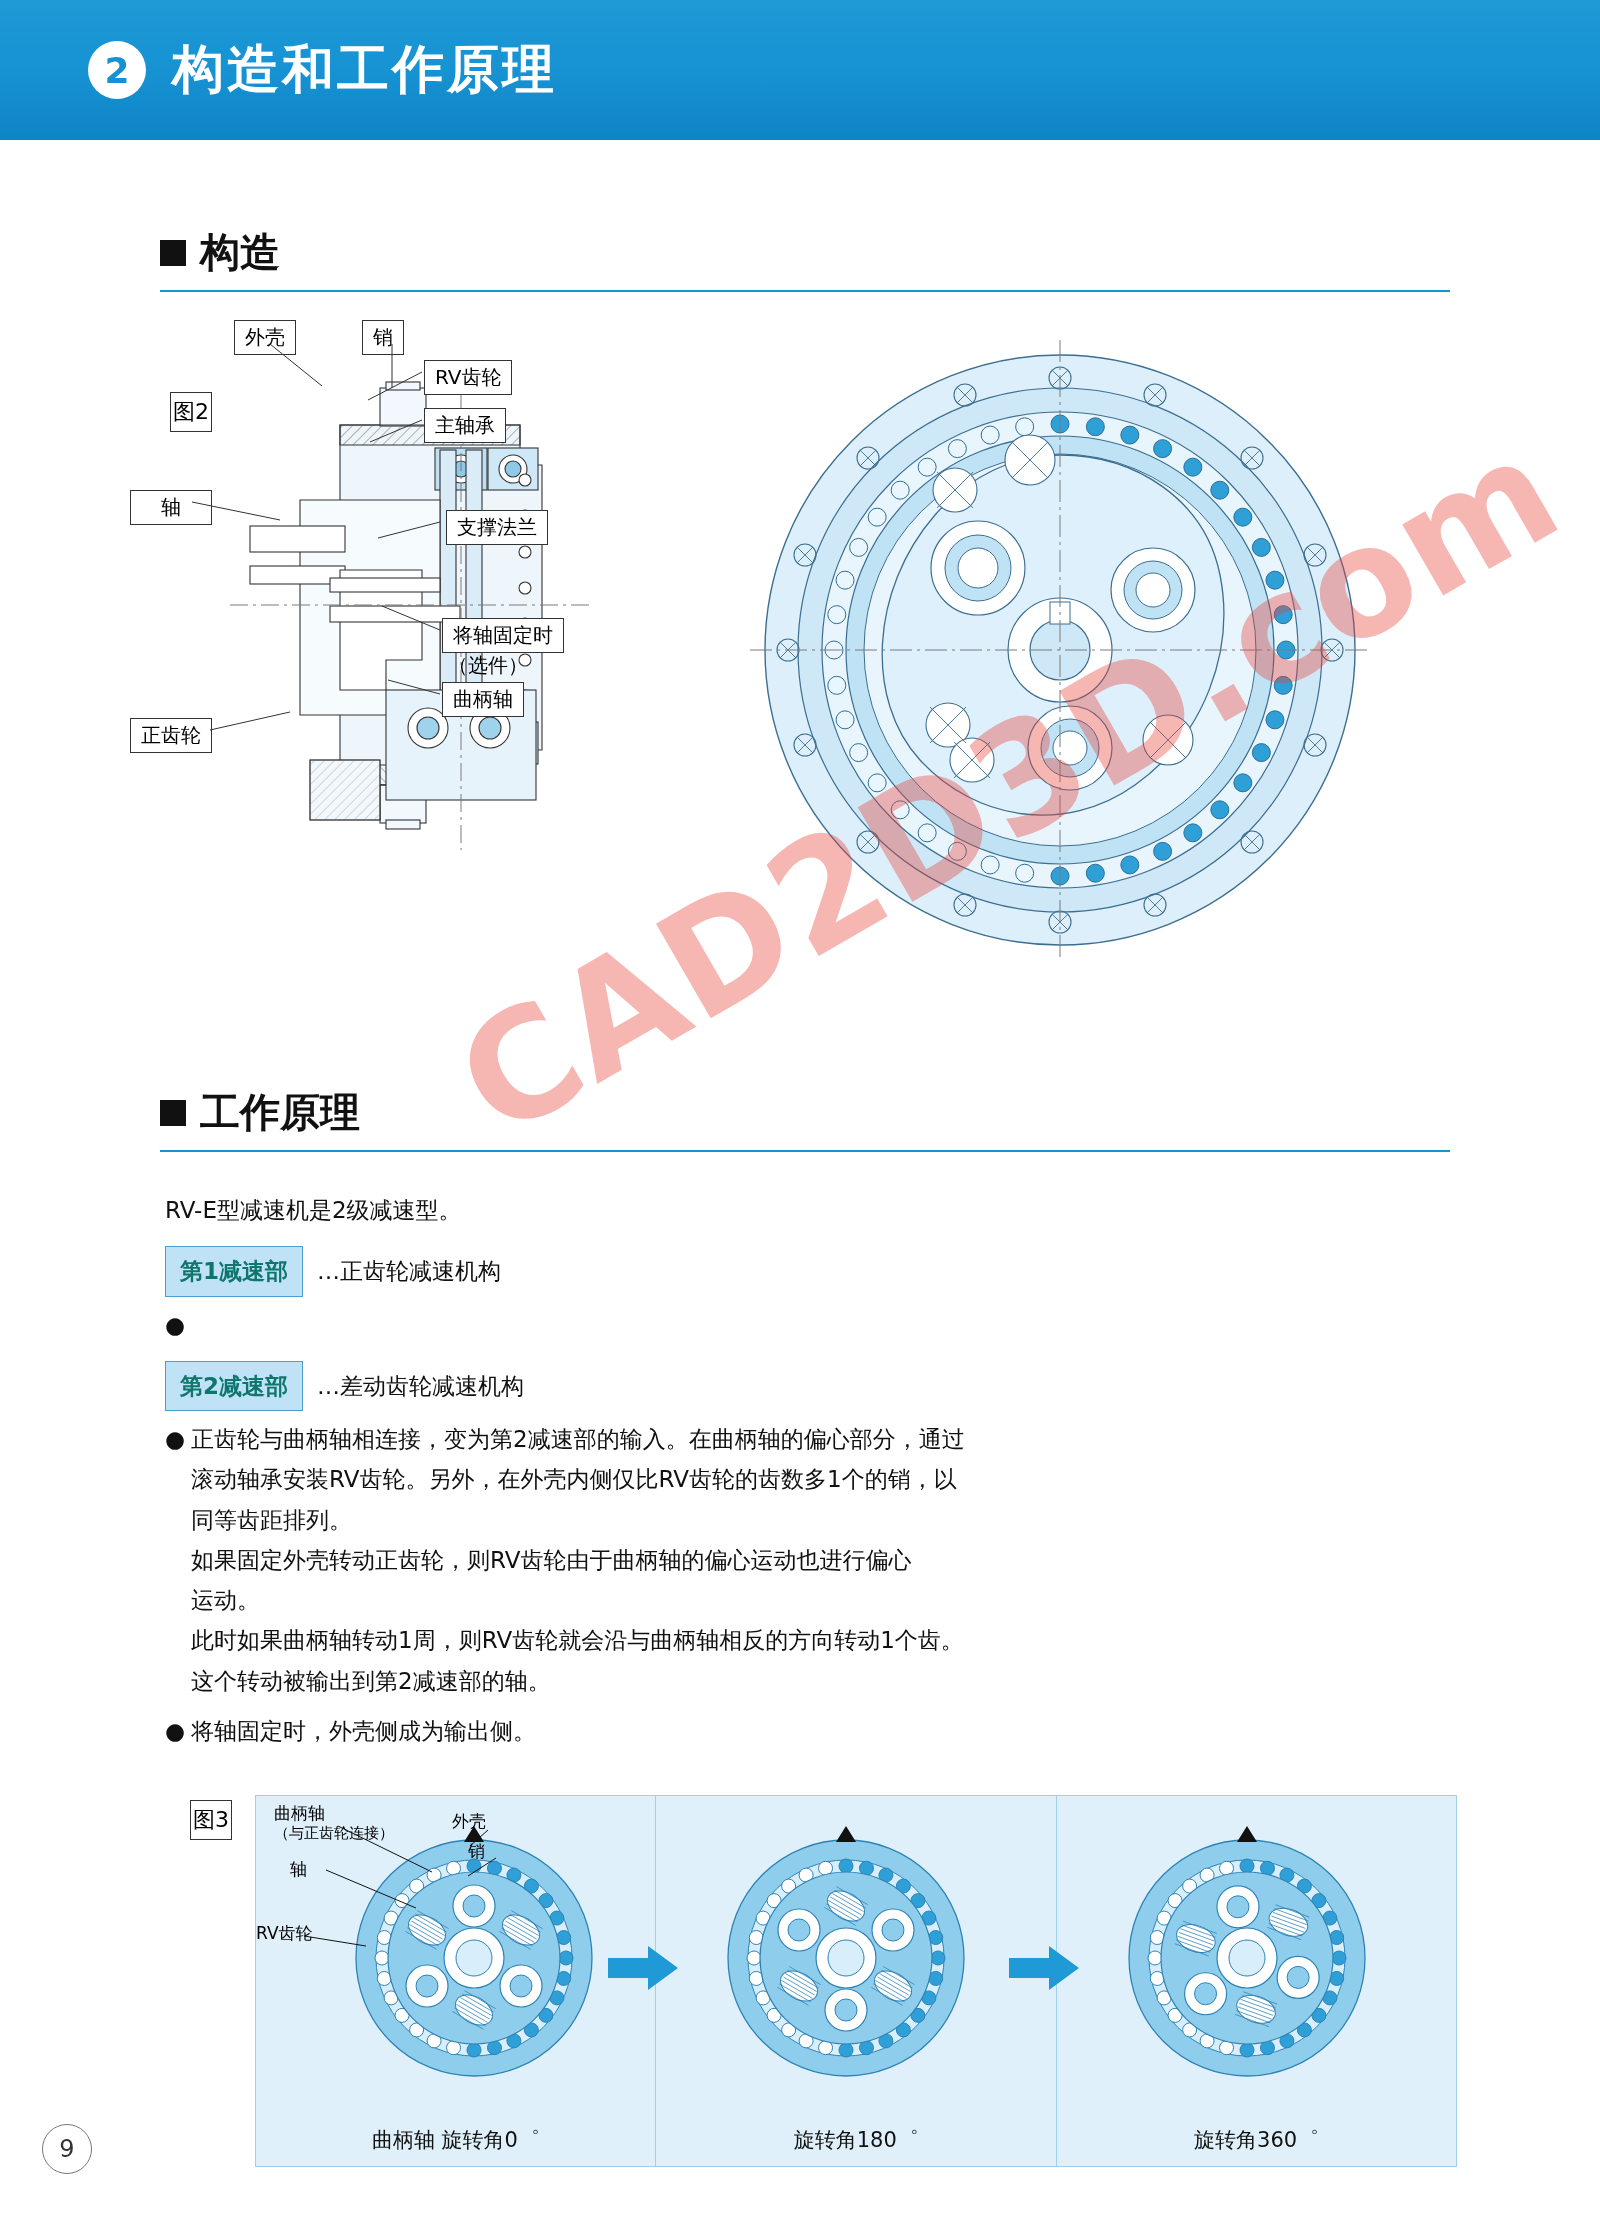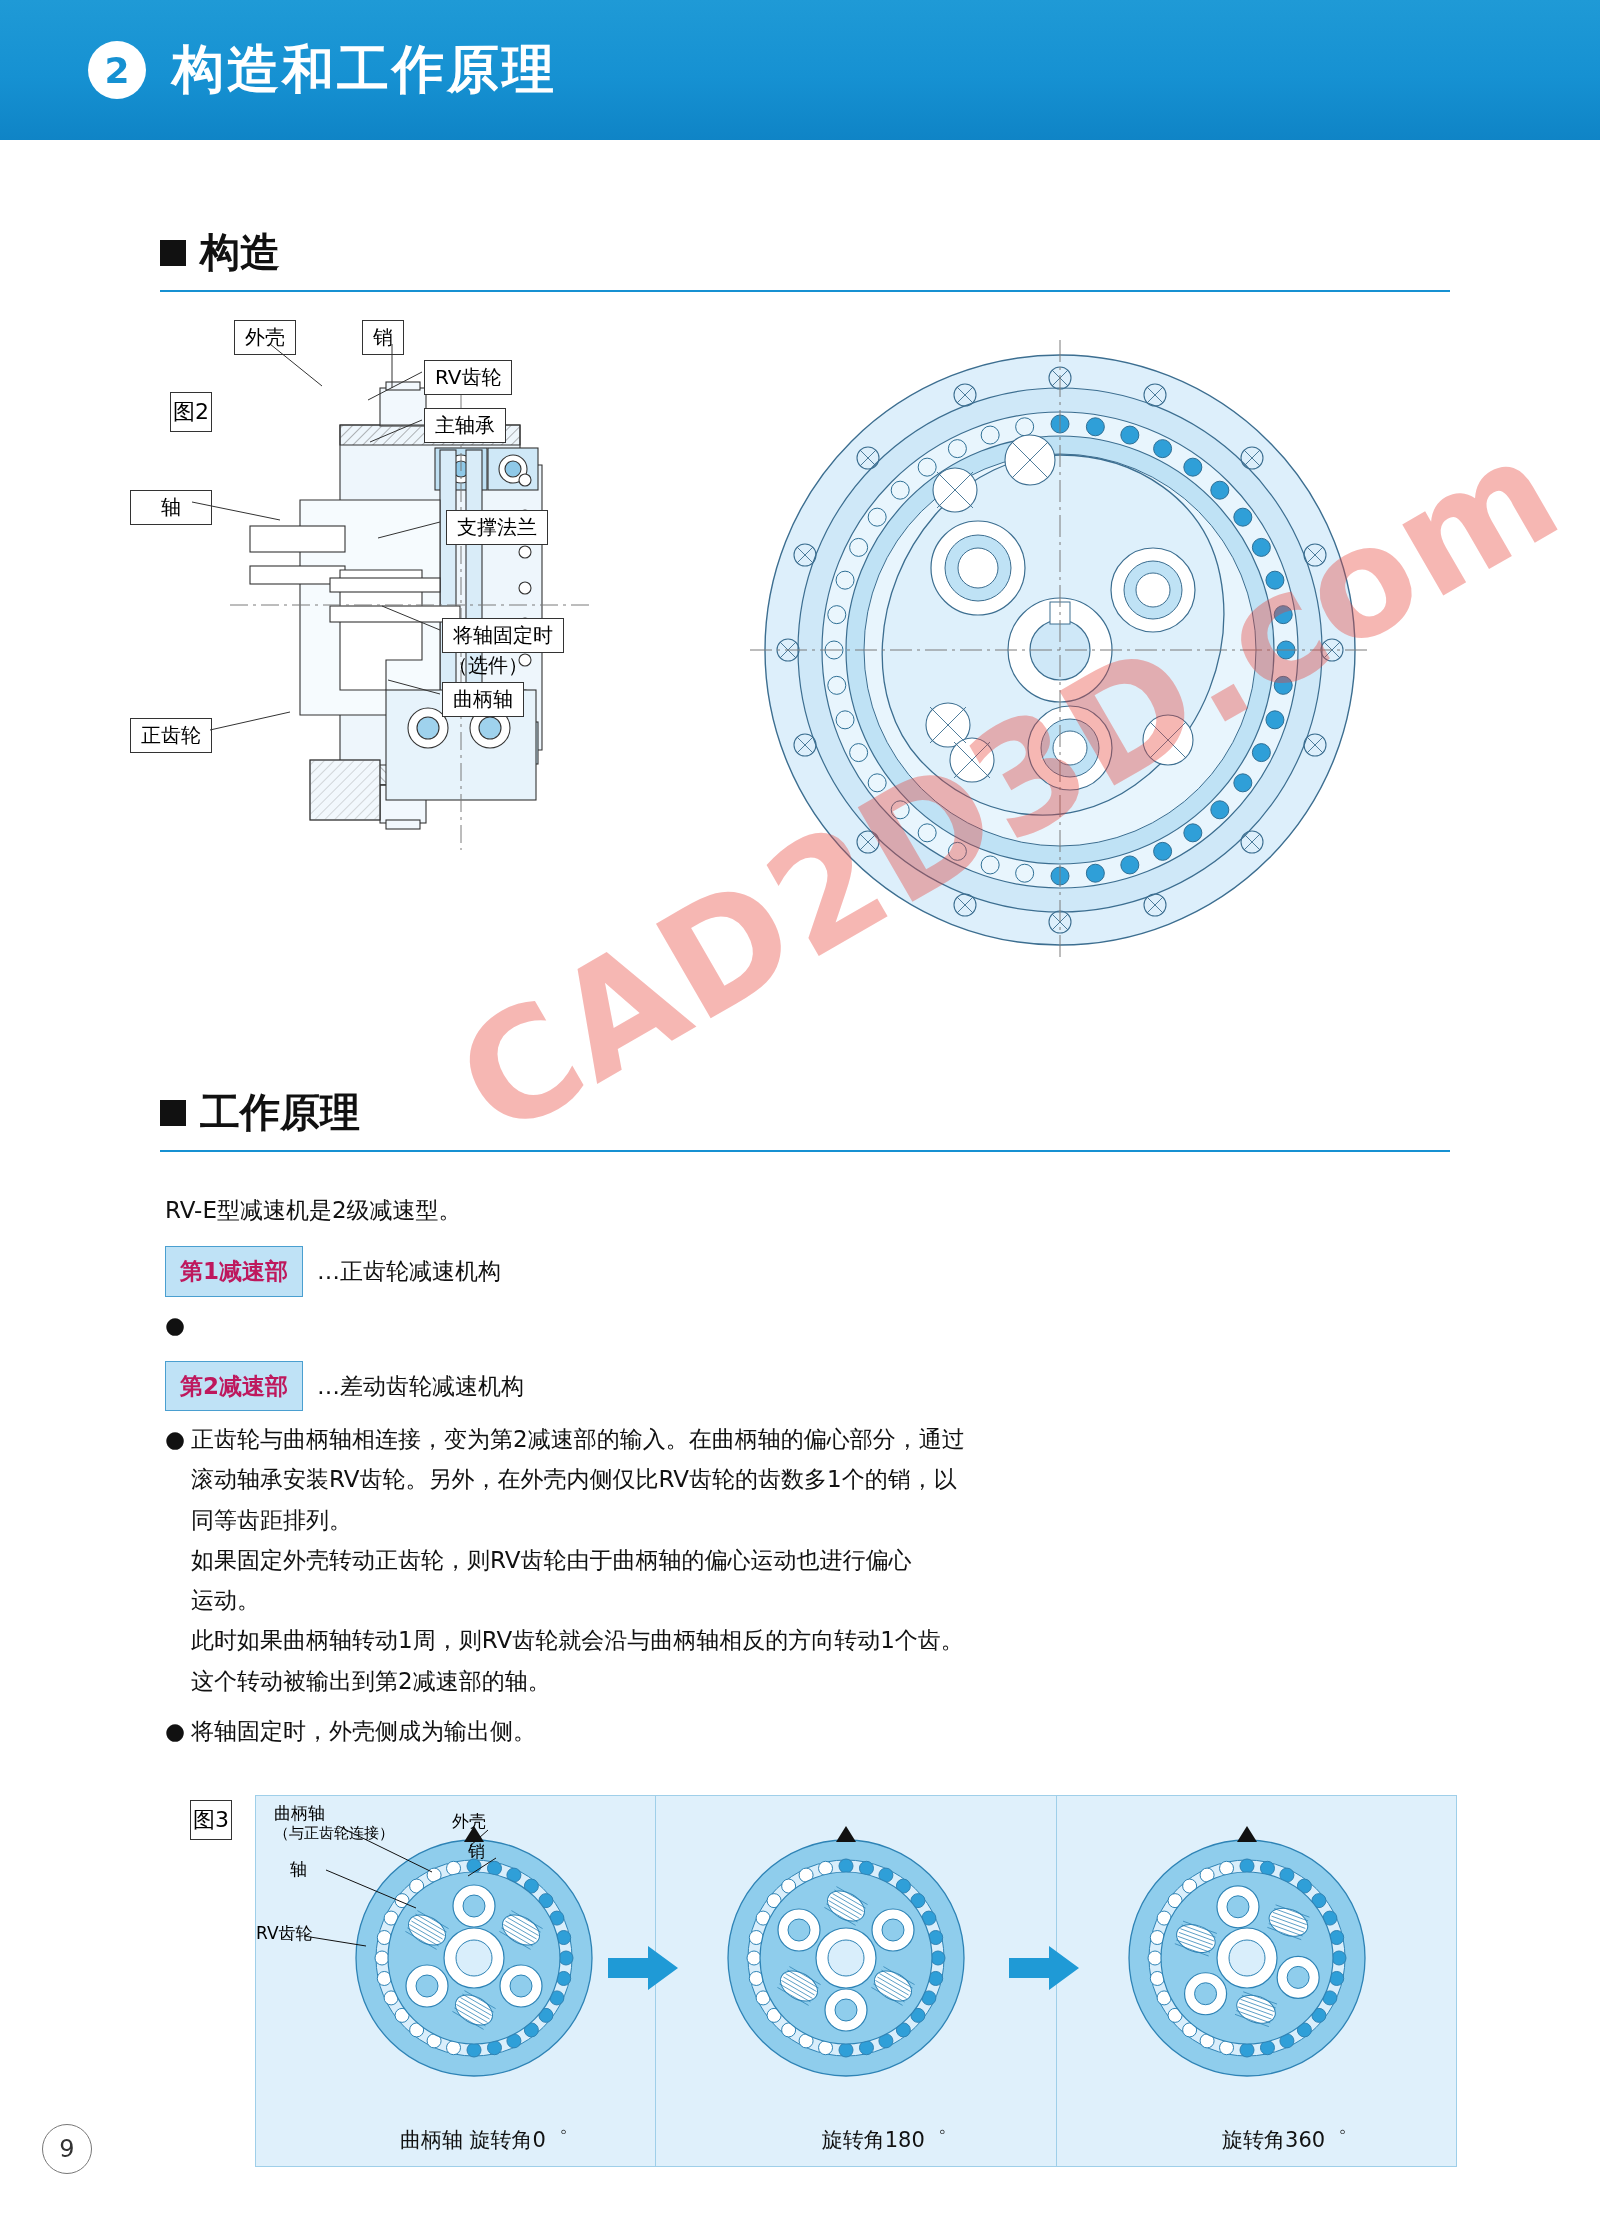--- a/index.html
+++ b/index.html
@@ -39,21 +39,21 @@
   .sec-rule{height:2px;background:#1691d2;width:100%;}
   
   .txt{font-size:23px;color:#111;line-height:1.75;}
   .para{margin:0 0 10px 0;}
   .bullet{display:flex;gap:6px;margin:6px 0 10px 0;}
   .bullet .dot{flex:0 0 auto;font-size:23px;line-height:1.75;}
   .bullet .btxt{font-size:23px;line-height:1.75;}
   .tagline{display:flex;align-items:center;gap:14px;margin:16px 0 8px 0;}
   .tag{
     background:#bfe2f6;border:1px solid #4a9fd0;
-    font-size:23px;font-weight:bold;color:#be185d;
+    font-size:23px;font-weight:bold;color:#0f766e;
     padding:4px 14px;
   }
   .tagdesc{font-size:23px;color:#111;}
   
   .figlabel{
     border:1px solid #333;font-size:22px;padding:4px 2px;display:inline-block;background:#fff;
   }
   .callout{
     border:1px solid #333;background:#fff;font-size:20px;padding:3px 10px;
     position:absolute;white-space:nowrap;
@@ -66,21 +66,21 @@
     position:absolute;left:255px;top:1795px;width:1200px;height:370px;
     background:#dff0fb;border:1px solid #9fcfe9;
     display:flex;
   }
   .fig3cell{
     flex:1 1 0;position:relative;
     border-right:1px solid #9fcfe9;
   }
   .fig3cell:last-child{border-right:none;}
   .fig3cap{
-    position:absolute;bottom:12px;width:100%;text-align:center;font-size:21px;color:#111;padding-left:28px;
+    position:absolute;bottom:12px;width:100%;text-align:center;font-size:21px;color:#111;
   }
   .arrowbox{
     position:absolute;top:150px;width:70px;height:44px;z-index:5;
   }
   
   .pagenum{
     position:absolute;left:42px;bottom:40px;
     width:48px;height:48px;border:1px solid #777;border-radius:50%;
     display:flex;align-items:center;justify-content:center;
     font-size:24px;color:#333;background:#fff;

